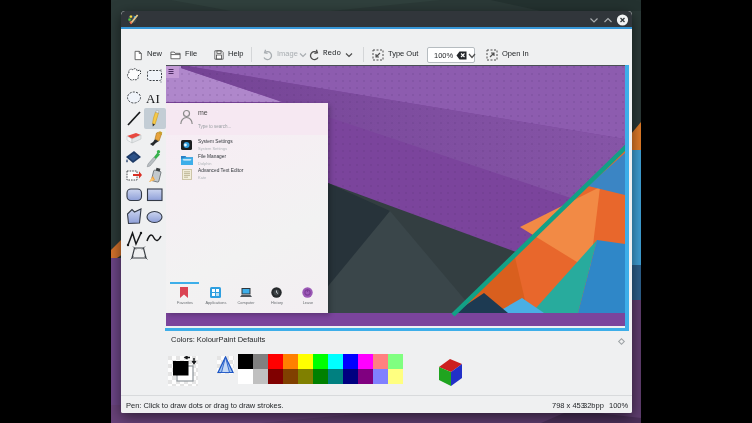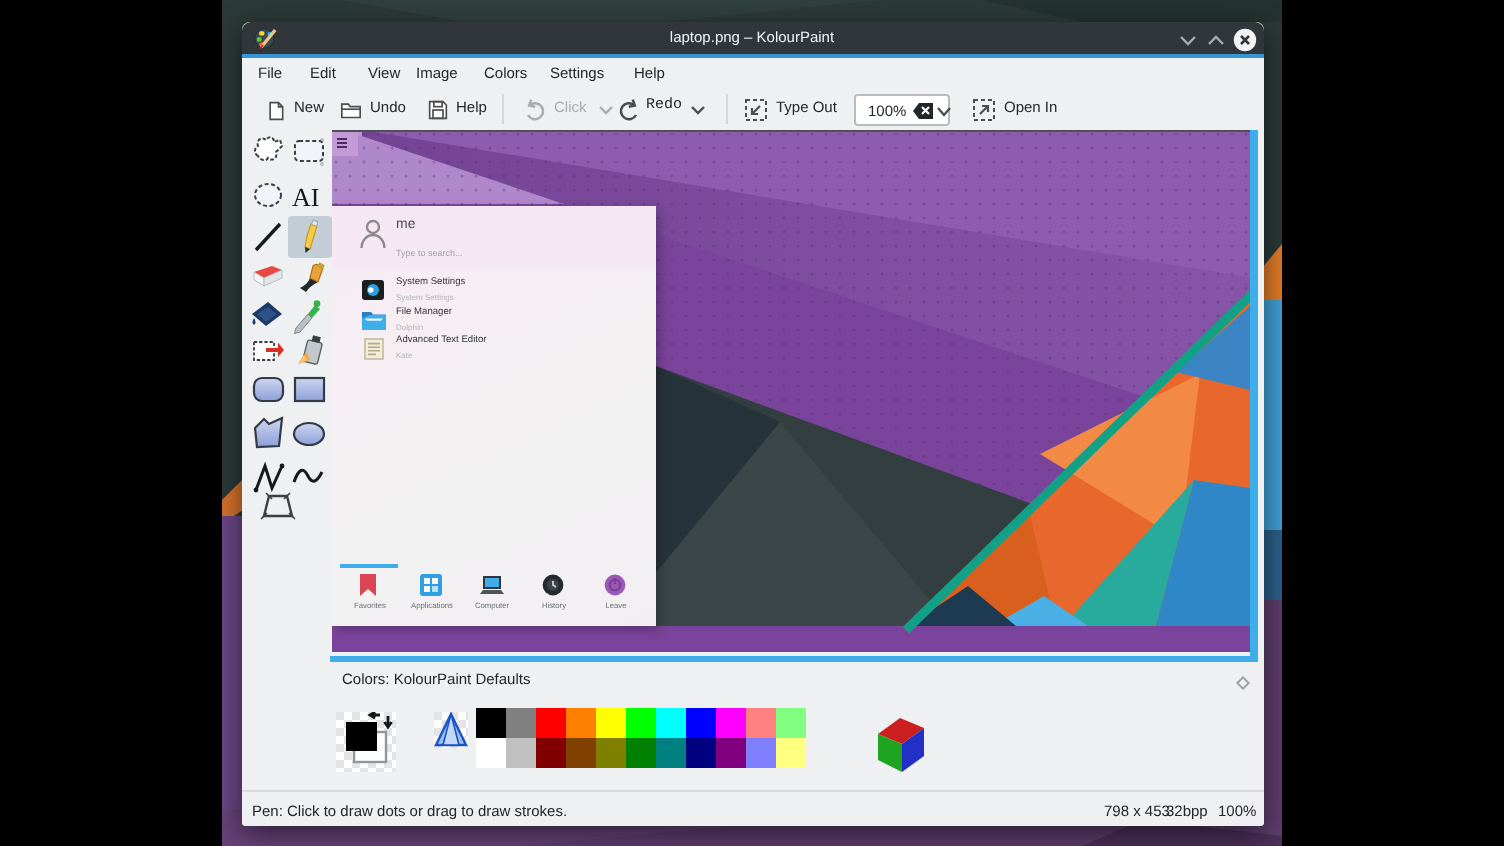--- a/index.html
+++ b/index.html
@@ -28,72 +28,62 @@
     <rect x="0" y="405" width="530" height="18" fill="#5e3d6e"></rect>
     <polygon points="0,405 340,405 150,423 0,423" fill="#684279"></polygon>
     <polygon points="460,410 530,418 530,423 430,423" fill="#4b3059"></polygon>
   </svg>
 
   <div class="abs" style="left:121px;top:11px;width:511px;height:402px;background:#eff0f1;
        border-radius:4px 4px 2px 2px;box-shadow:0 4px 14px rgba(0,0,0,0.55);">
 
     <div class="abs" style="left:0;top:0;width:511px;height:16px;background:#31363b;border-radius:4.5px 4.5px 0 0;"></div>
     <div class="abs" style="left:0;top:16px;width:511px;height:1.7px;background:#3697d8;"></div>
-    <div class="abs" style="left:145px;top:0.5px;width:220px;height:14px;color:#f2f3f4;font-size:7.5px;line-height:14px;text-align:center;">laptop.png – KolourPaint</div>
 
     <svg class="abs" style="left:6px;top:1.5px" width="12" height="13" viewBox="0 0 12 13">
       <circle cx="5.2" cy="6.2" r="4.8" fill="#3d4750" stroke="#252c32" stroke-width="0.5"></circle>
       <rect x="2.6" y="2.6" width="2.6" height="2.2" rx="0.8" fill="#fdd835"></rect>
       <rect x="6.8" y="3.0" width="2.3" height="2.0" rx="0.8" fill="#29a7e8"></rect>
       <rect x="1.4" y="5.6" width="2.4" height="2.2" rx="0.8" fill="#52d433"></rect>
       <rect x="2.6" y="8.3" width="2.4" height="2.0" rx="0.8" fill="#f05438"></rect>
       <line x1="3.6" y1="10.6" x2="10.6" y2="2.0" stroke="#e8c788" stroke-width="1.7"></line>
       <path d="M3.0,11.6 l2.0,-1.6 l-1.2,-1.0 z" fill="#e82818"></path>
     </svg>
 
     <svg class="abs" style="left:467px;top:3px" width="42" height="12" viewBox="0 0 42 12">
       <polyline points="2.5,4.5 6,8 9.5,4.5" fill="none" stroke="#a9adb0" stroke-width="1.2"></polyline>
       <polyline points="16.5,8 20,4.5 23.5,8" fill="none" stroke="#a9adb0" stroke-width="1.2"></polyline>
       <circle cx="34.5" cy="6" r="5.6" fill="#f2f3f4"></circle>
       <path d="M32.5,4 L36.5,8 M36.5,4 L32.5,8" stroke="#31363b" stroke-width="1.3"></path>
     </svg>
 
-    <div class="abs" style="left:0;top:18px;width:511px;height:16px;background:#eff0f1;color:#232629;font-size:7.5px;line-height:16px;">
-      <span class="abs" style="left:8px;">File</span>
-      <span class="abs" style="left:34px;">Edit</span>
-      <span class="abs" style="left:63px;">View</span>
-      <span class="abs" style="left:87px;">Image</span>
-      <span class="abs" style="left:121px;">Colors</span>
-      <span class="abs" style="left:154px;">Settings</span>
-      <span class="abs" style="left:196px;">Help</span>
-    </div>
 
     <div class="abs" style="left:0;top:34px;width:511px;height:20px;background:#eff0f1;color:#232629;font-size:7.5px;padding-left:27px;">
       <svg class="abs" style="left:12px;top:5px" width="10" height="11" viewBox="0 0 12 12">
         <path d="M2.5,1 h5 l2.5,2.5 v7.5 h-7.5 z" fill="#fff" stroke="#4d4d4d" stroke-width="1"></path>
         <path d="M7.5,1 v2.5 h2.5" fill="none" stroke="#4d4d4d" stroke-width="1"></path>
       </svg>
       <span class="abs" style="left:26px;top:4px;">New</span>
       <svg class="abs" style="left:49px;top:5px" width="11" height="10" viewBox="0 0 13 12">
         <path d="M1,2.5 h4 l1,1.5 h6 v6.5 h-11 z" fill="#fff" stroke="#4d4d4d" stroke-width="1"></path>
         <path d="M1,5.5 h11" stroke="#4d4d4d" stroke-width="1"></path>
       </svg>
-      <span class="abs" style="left:64px;top:4px;">Undo</span>
+      <span class="abs" style="left:64px;top:4px;">File</span>
       <svg class="abs" style="left:93px;top:5px" width="10" height="10" viewBox="0 0 12 12">
         <path d="M1,1 h8 l2,2 v8 h-10 z" fill="#fff" stroke="#4d4d4d" stroke-width="1"></path>
         <rect x="3" y="6" width="6" height="5" fill="none" stroke="#4d4d4d" stroke-width="1"></rect>
         <rect x="3.5" y="1" width="5" height="3" fill="none" stroke="#4d4d4d" stroke-width="1"></rect>
       </svg>
       <span class="abs" style="left:107px;top:4px;">Help</span>
       <div class="abs" style="left:130px;top:2px;width:1px;height:15px;background:#d4d6d8;"></div>
       <svg class="abs" style="left:141px;top:4px" width="12" height="12" viewBox="0 0 12 12">
         <path d="M3,3.5 a4,4 0 1 1 -1,5" fill="none" stroke="#a8adb1" stroke-width="1.3"></path>
         <path d="M3.6,0.8 L2.6,3.8 L5.6,4.4" fill="none" stroke="#a8adb1" stroke-width="1.3"></path>
       </svg>
-      <span class="abs" style="left:156px;top:4px;color:#a8adb1;">Click</span>
+      <span class="abs" style="left:156px;top:4px;color:#a8adb1;">Image</span>
       <svg class="abs" style="left:178px;top:7px" width="8" height="6" viewBox="0 0 8 6">
         <polyline points="1,1.5 4,4.5 7,1.5" fill="none" stroke="#a8adb1" stroke-width="1.2"></polyline>
       </svg>
       <svg class="abs" style="left:187px;top:4px" width="12" height="12" viewBox="0 0 12 12">
         <path d="M9,3.5 a4,4 0 1 0 1,5" fill="none" stroke="#4d4d4d" stroke-width="1.3"></path>
         <path d="M8.4,0.8 L9.4,3.8 L6.4,4.4" fill="none" stroke="#4d4d4d" stroke-width="1.3"></path>
       </svg>
       <span class="abs" style="left:202px;top:4px;font-family:Liberation Mono, monospace;">Redo</span>
       <svg class="abs" style="left:224px;top:7px" width="8" height="6" viewBox="0 0 8 6">
         <polyline points="1,1.5 4,4.5 7,1.5" fill="none" stroke="#4d4d4d" stroke-width="1.2"></polyline>

